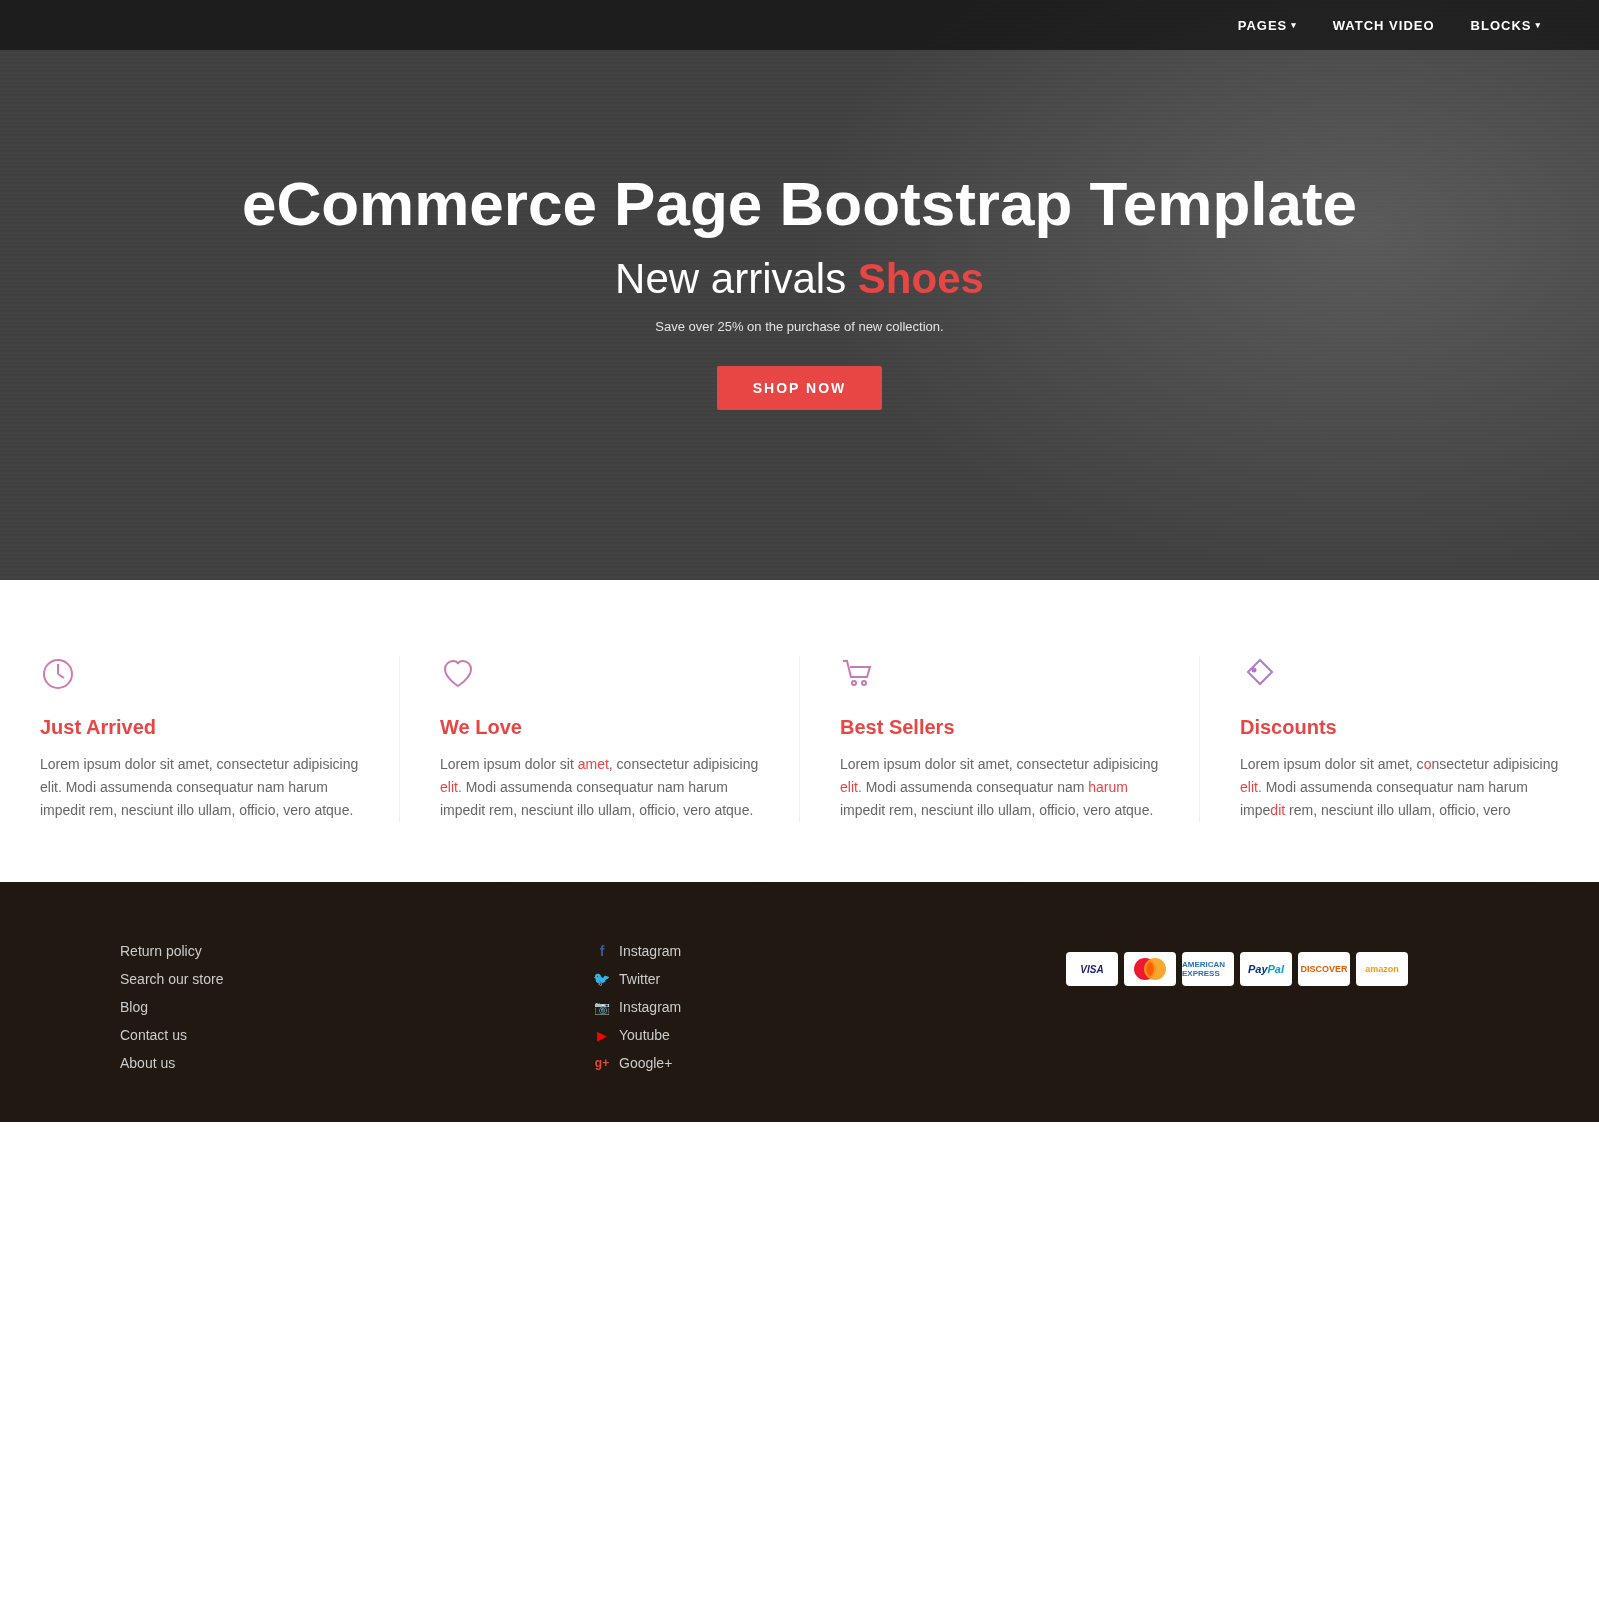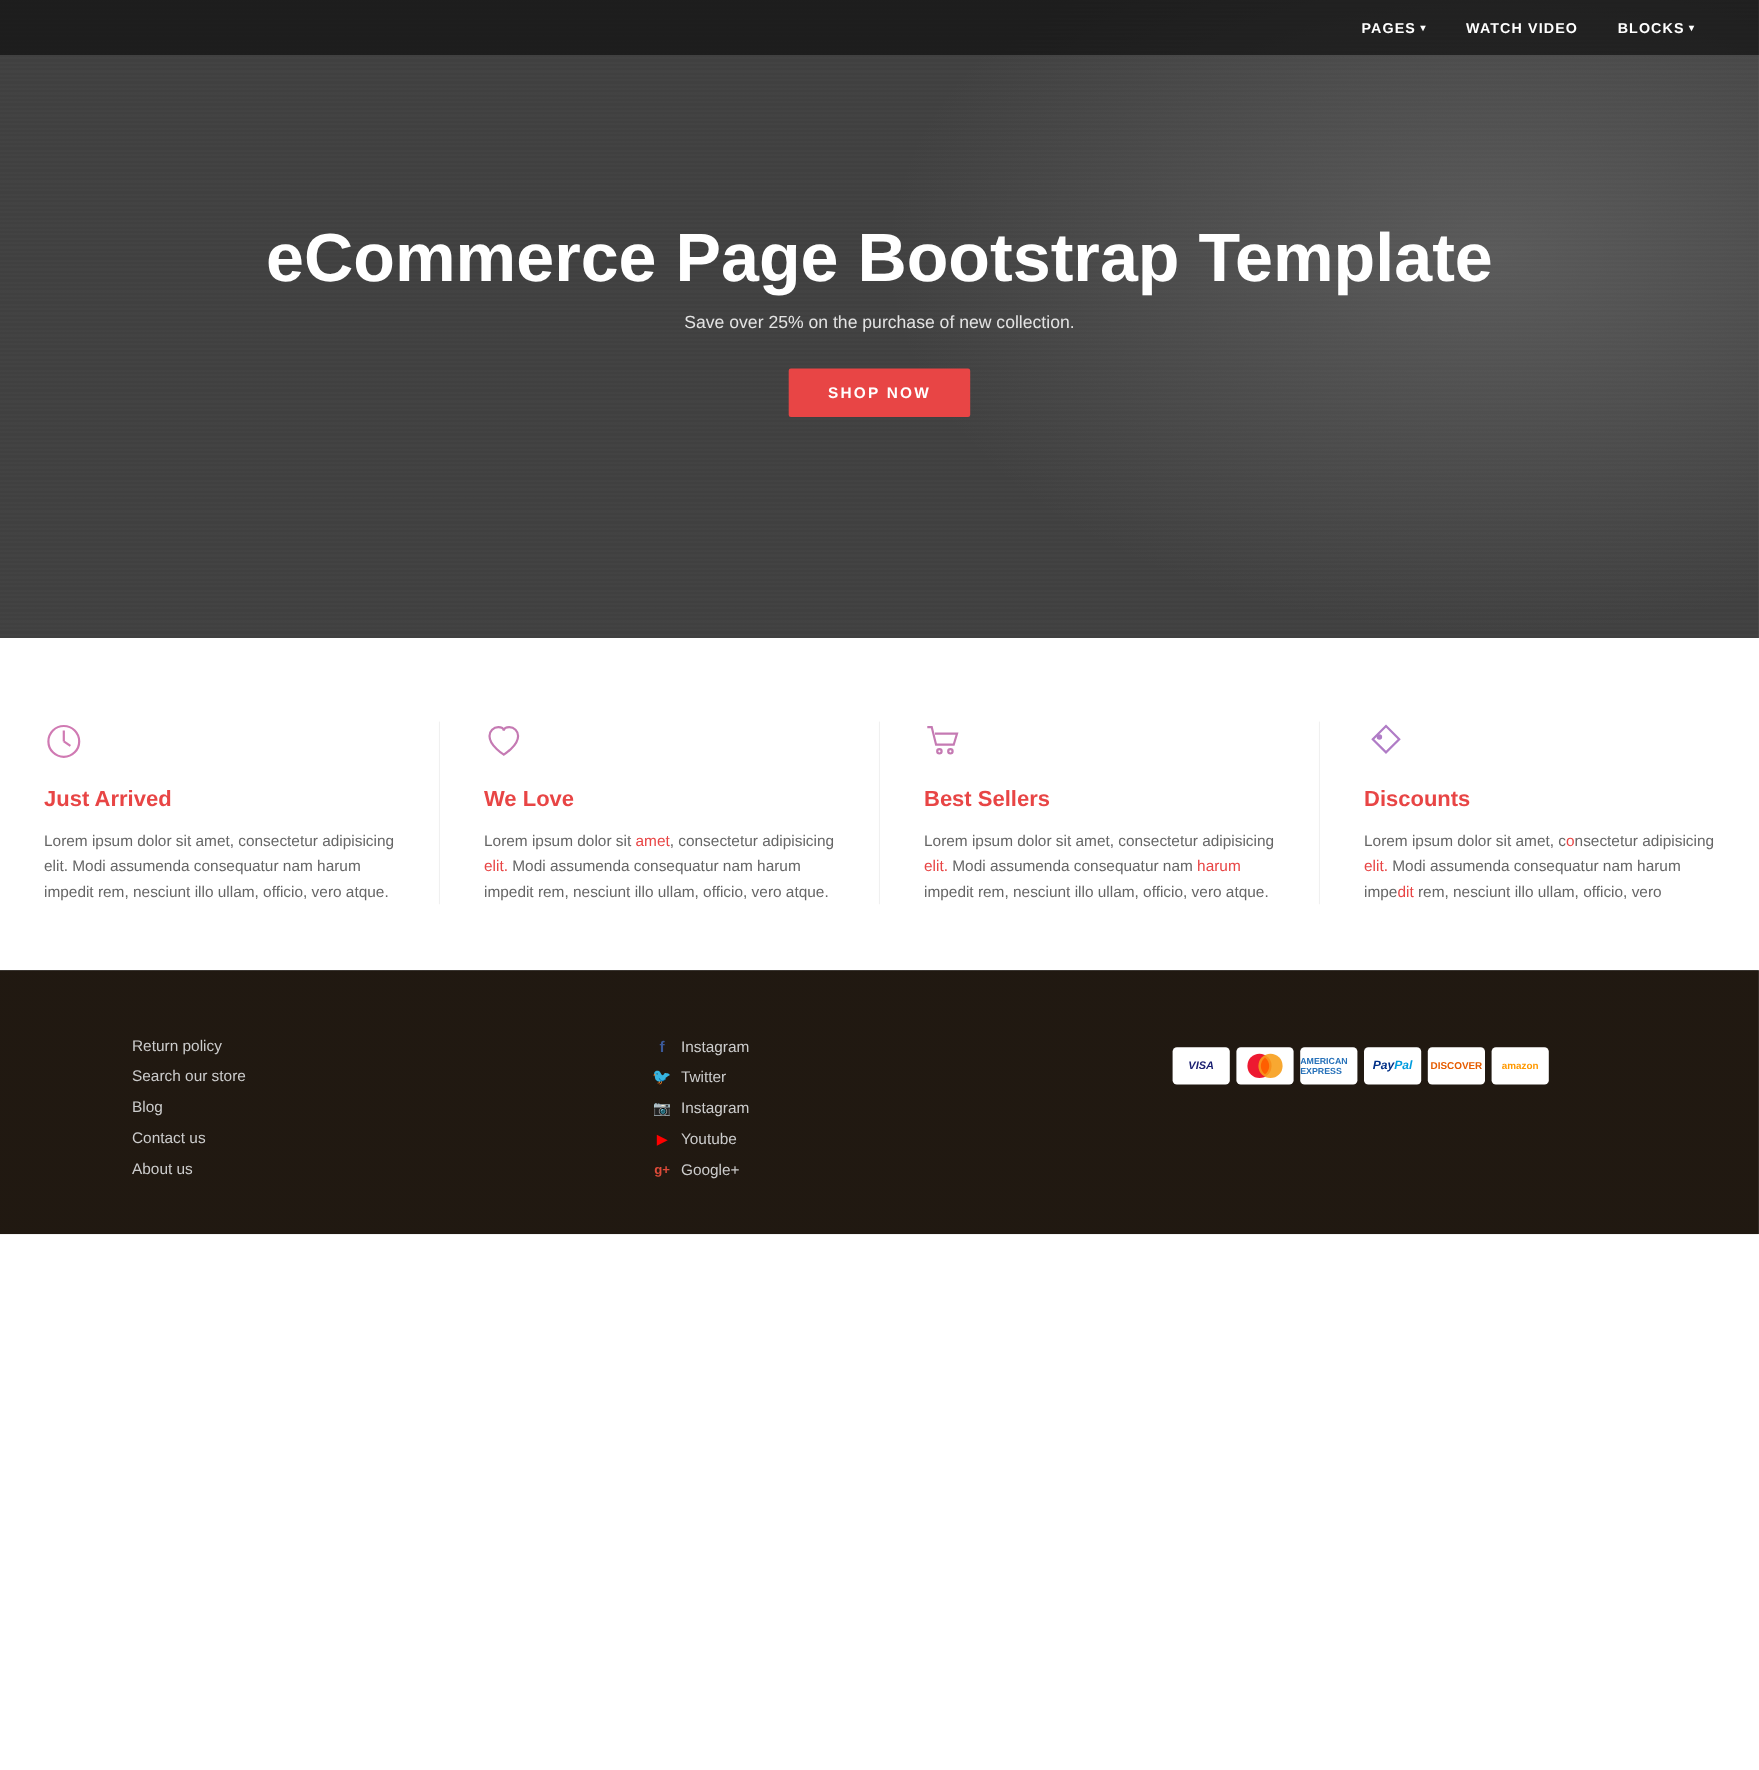--- a/index.html
+++ b/index.html
@@ -70,21 +70,21 @@
       font-size: 42px;
       font-weight: 400;
       color: #fff;
       margin-bottom: 16px;
     }
     .hero-subtitle-accent {
       color: #e84545;
       font-weight: 700;
     }
     .hero-desc {
-      font-size: 16px;
+      font-size: 13px;
       color: rgba(255,255,255,0.85);
       margin-bottom: 32px;
     }
     .shop-now-btn {
       background: #e84545;
       color: #fff;
       border: none;
       padding: 14px 36px;
       font-size: 14px;
       font-weight: 700;
@@ -241,20 +241,23 @@
   <div class="navbar-item">
     <span>BLOCKS</span>
     <span class="caret">▾</span>
   </div>
 </nav>
 
 <section class="hero">
   <div class="hero-bg"></div>
   <div class="hero-content">
     <h1 class="hero-title">eCommerce Page Bootstrap Template</h1>
+    <h2 class="hero-subtitle">
+      <span>New arrivals </span><span class="hero-subtitle-accent">Shoes</span>
+    </h2>
     <p class="hero-desc">Save over 25% on the purchase of new collection.</p>
     <button class="shop-now-btn">SHOP NOW</button>
   </div>
 </section>
 
 <section class="features">
 
   <div class="feature-col">
     <div class="feature-icon pink">
       <svg width="36" height="36" viewBox="0 0 36 36" fill="none" stroke="#d07ab3" stroke-width="2">

